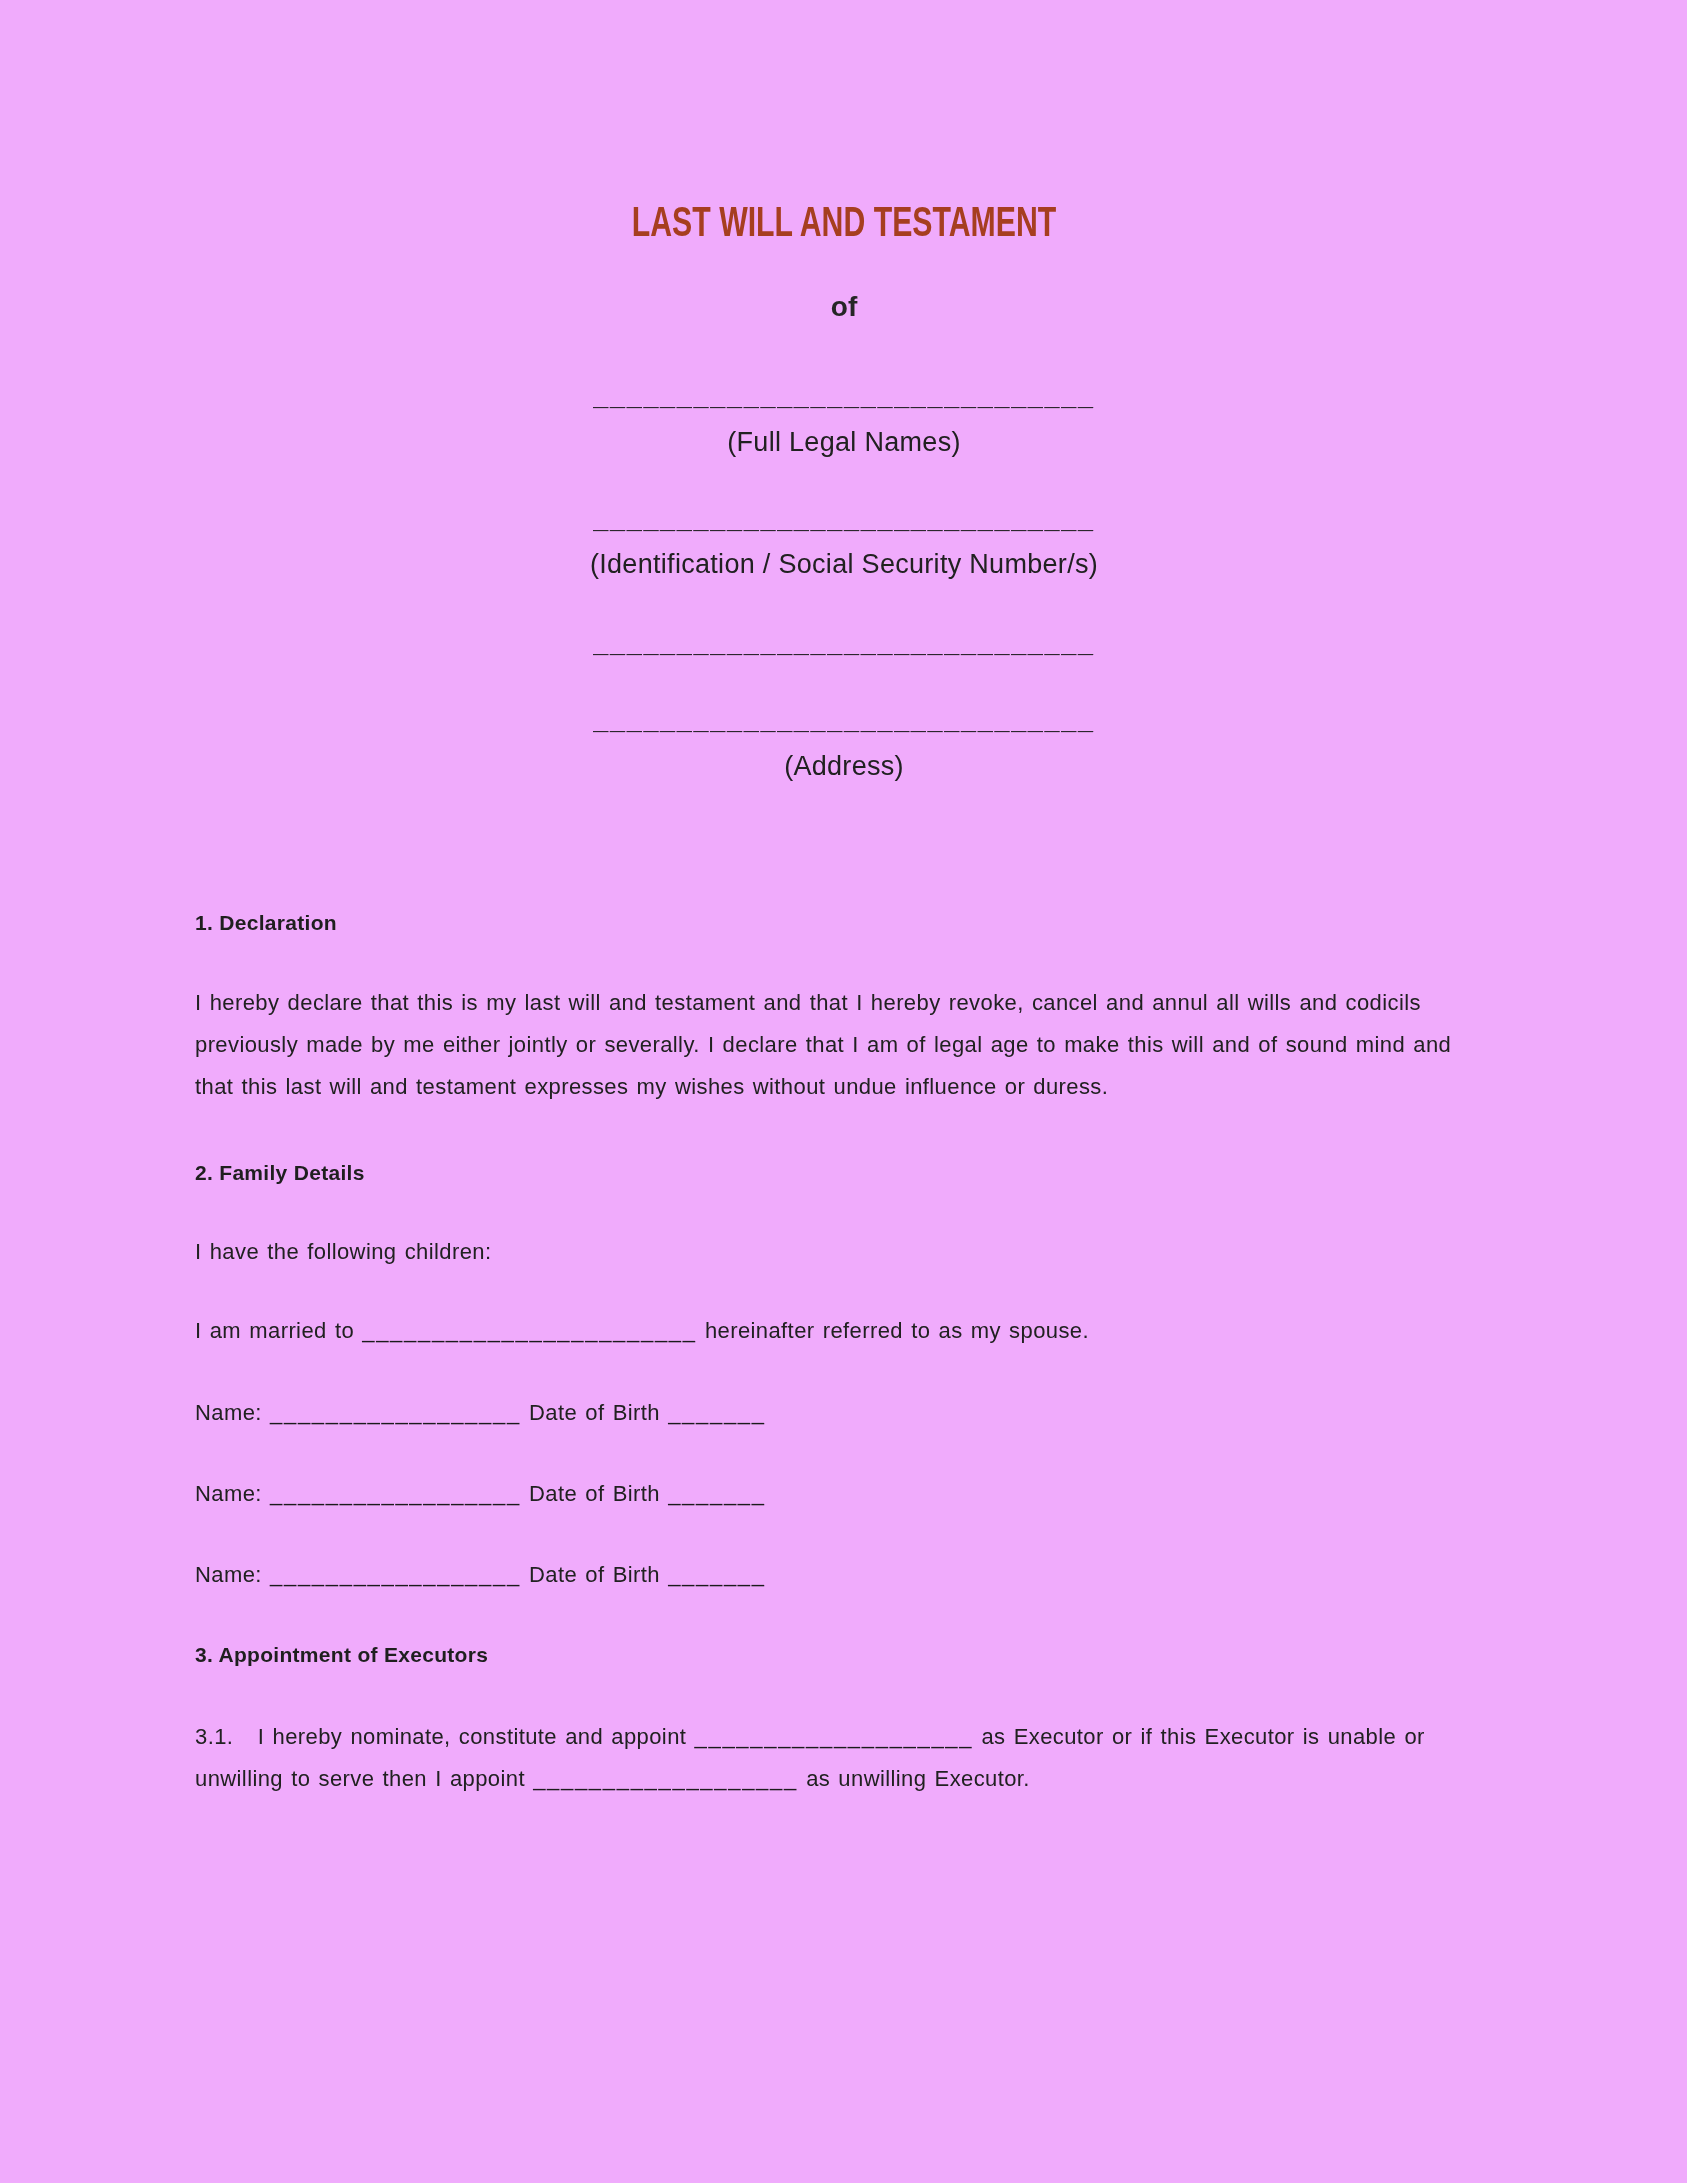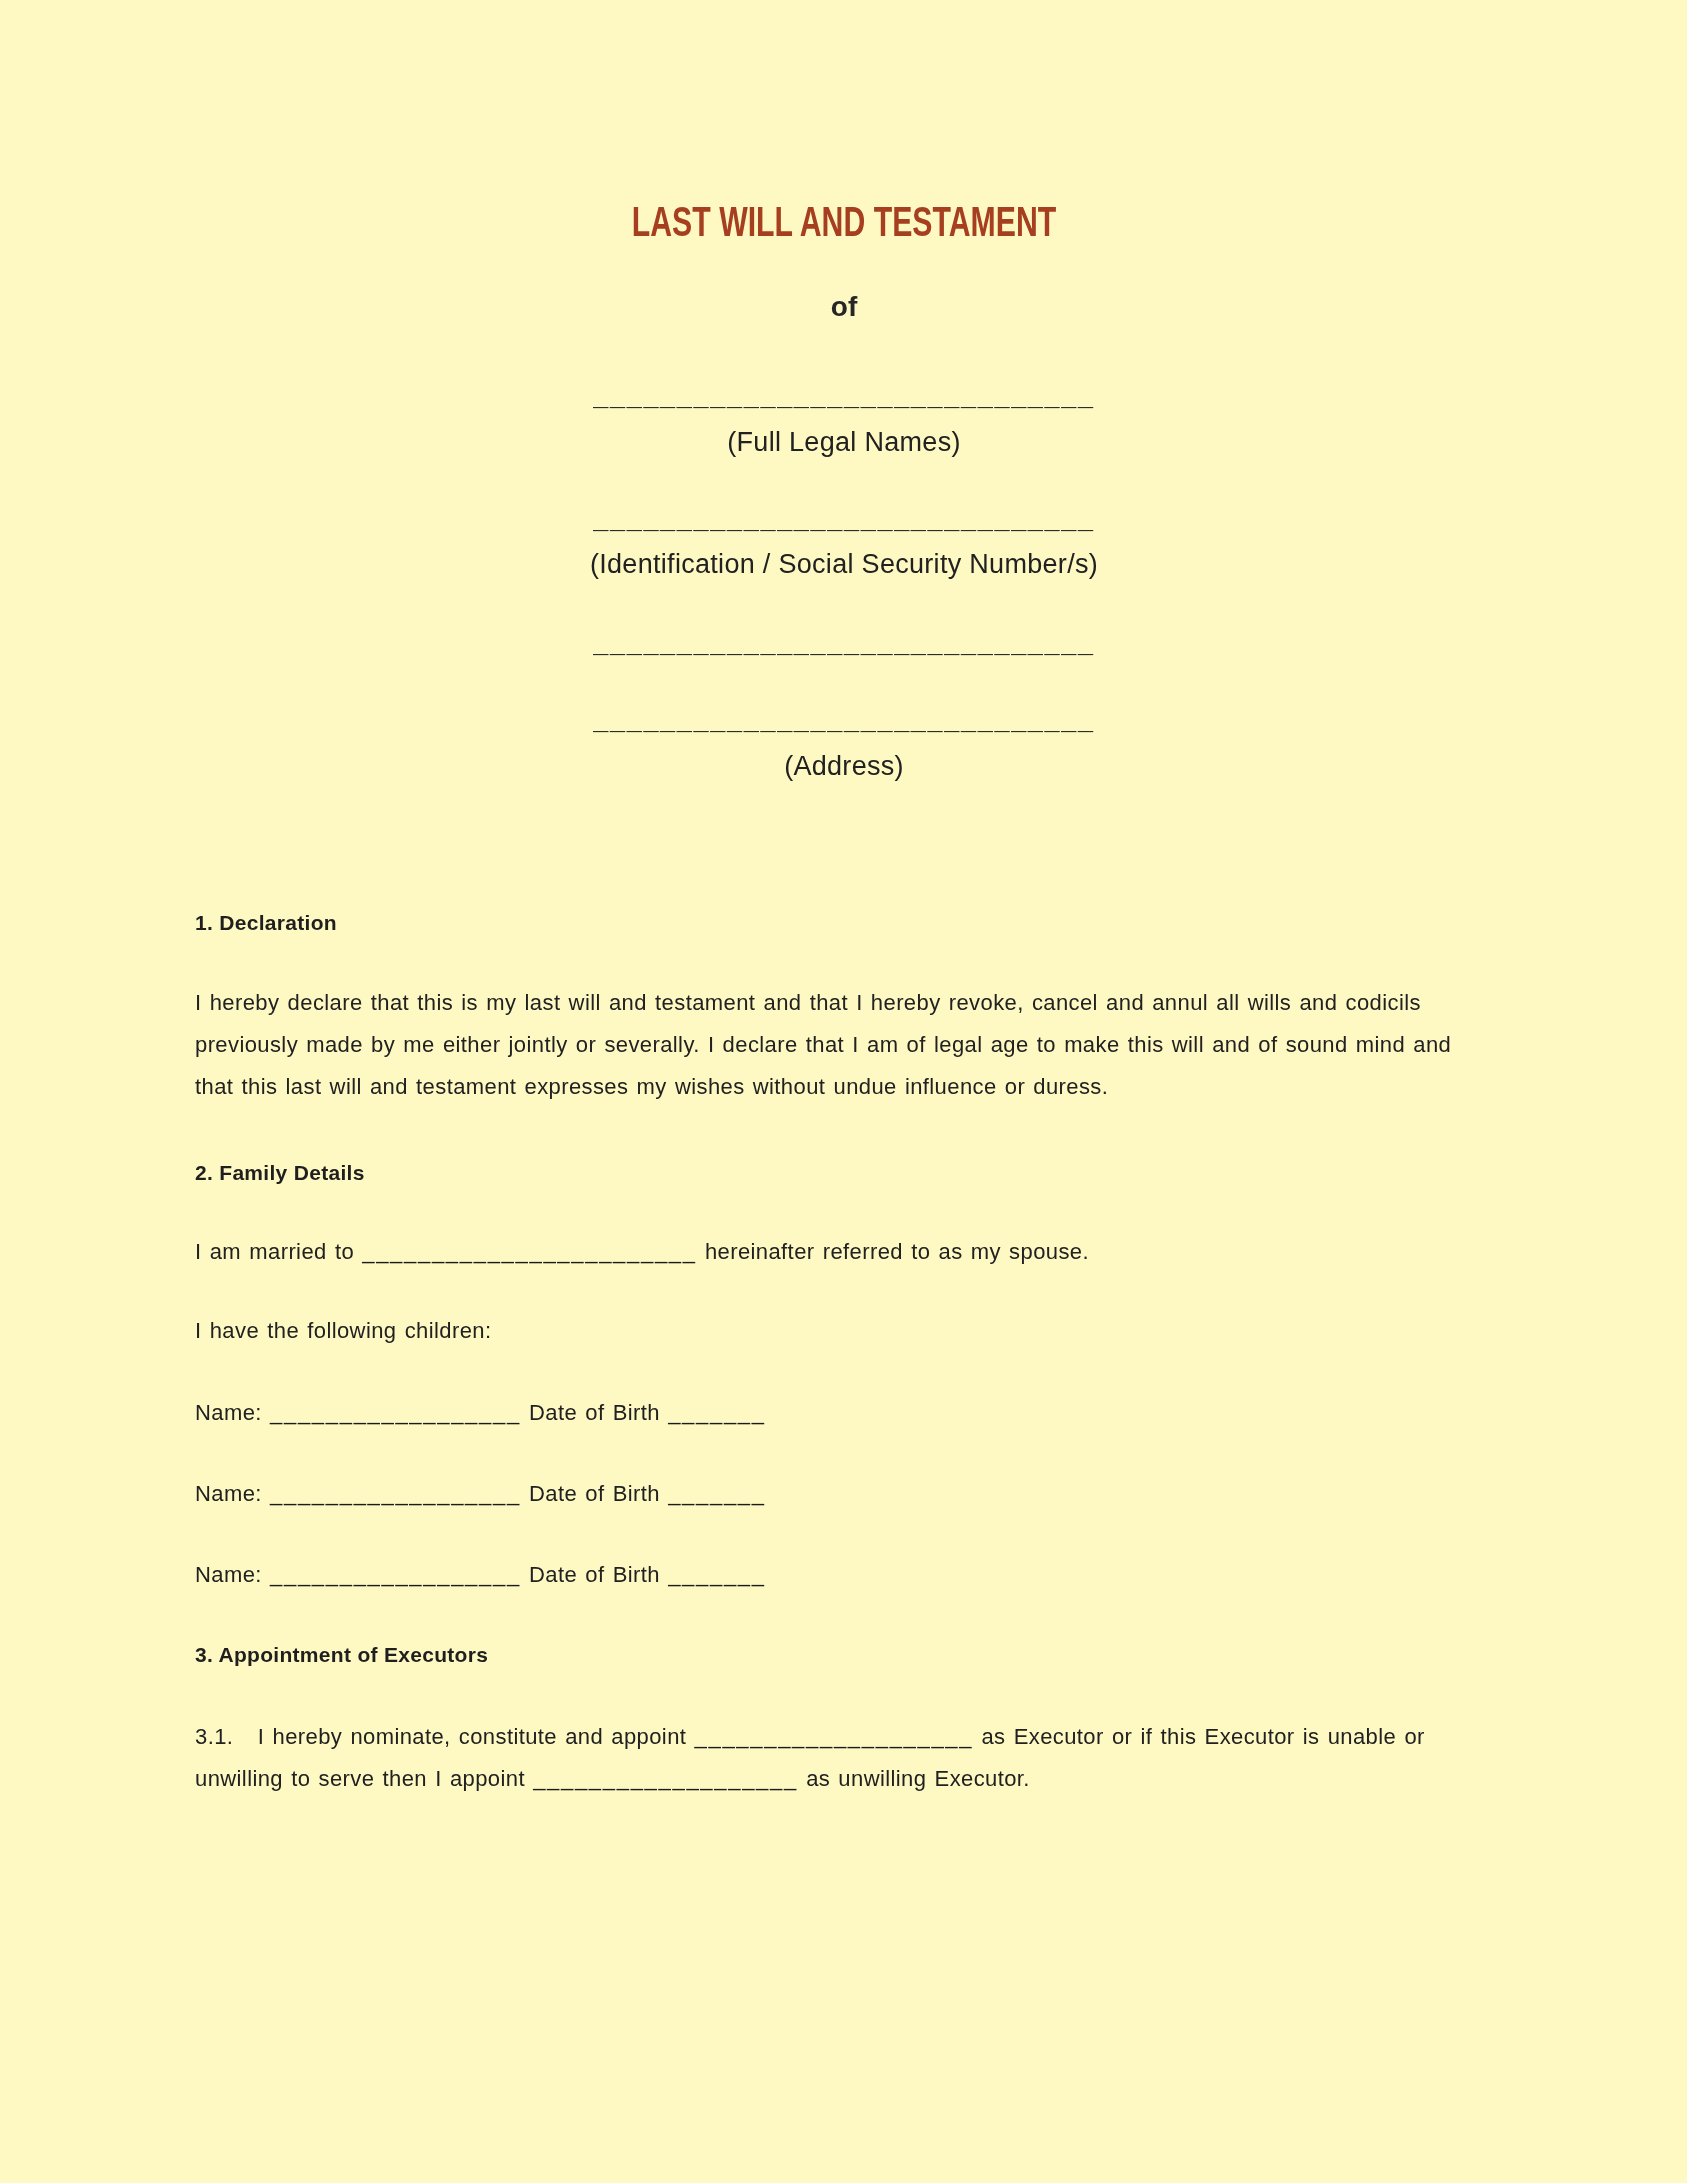--- a/index.html
+++ b/index.html
@@ -1,21 +1,21 @@
 <!DOCTYPE html>
 <html style="font-size:14px"><head>
 <meta charset="utf-8">
 <style>
   html, body { margin: 0; padding: 0; background: #e8e8e8; }
   .page {
     position: relative;
     width: 1687px;
     height: 2184px;
     margin: 0 auto;
-    background: #fef9c3;
+    background: #f0abfc;
     font-family: "Liberation Sans", "DejaVu Sans", sans-serif;
     color: #212121;
     overflow: hidden;
   }
   .content {
     margin: 0 195px;
     width: 1298px;
   }
   .doc-title {
     margin: 199px 0 0 0;
@@ -122,23 +122,23 @@
       <span class="line-blank">______________________________</span>
       <div class="caption">(Address)</div>
     </div>
 
     <h2 class="section-heading h-declaration">1. Declaration</h2>
 
     <p class="body-text p-declaration">I hereby declare that this is my last will and testament and that I hereby revoke, cancel and annul all wills and codicils previously made by me either jointly or severally. I declare that I am of legal age to make this will and of sound mind and that this last will and testament expresses my wishes without undue influence or duress.</p>
 
     <h2 class="section-heading h-family">2. Family Details</h2>
 
+    <p class="body-text p-children">I have the following children:</p>
+
     <p class="body-text p-married"><span>I am married to</span> <span class="blank">________________________</span> <span>hereinafter referred to as my spouse.</span></p>
-
-    <p class="body-text p-children">I have the following children:</p>
 
     <p class="body-text child-row first"><span>Name:</span> <span class="blank">__________________</span> <span>Date of Birth</span> <span class="blank">_______</span></p>
 
     <p class="body-text child-row"><span>Name:</span> <span class="blank">__________________</span> <span>Date of Birth</span> <span class="blank">_______</span></p>
 
     <p class="body-text child-row"><span>Name:</span> <span class="blank">__________________</span> <span>Date of Birth</span> <span class="blank">_______</span></p>
 
     <h2 class="section-heading h-executors">3. Appointment of Executors</h2>
 
     <p class="body-text p-executors"><span class="clause-num">3.1.</span><span>I hereby nominate, constitute and appoint</span> <span class="blank">____________________</span> <span>as Executor or if this Executor is unable or unwilling to serve then I appoint</span> <span class="blank">___________________</span> <span>as unwilling Executor.</span></p>

